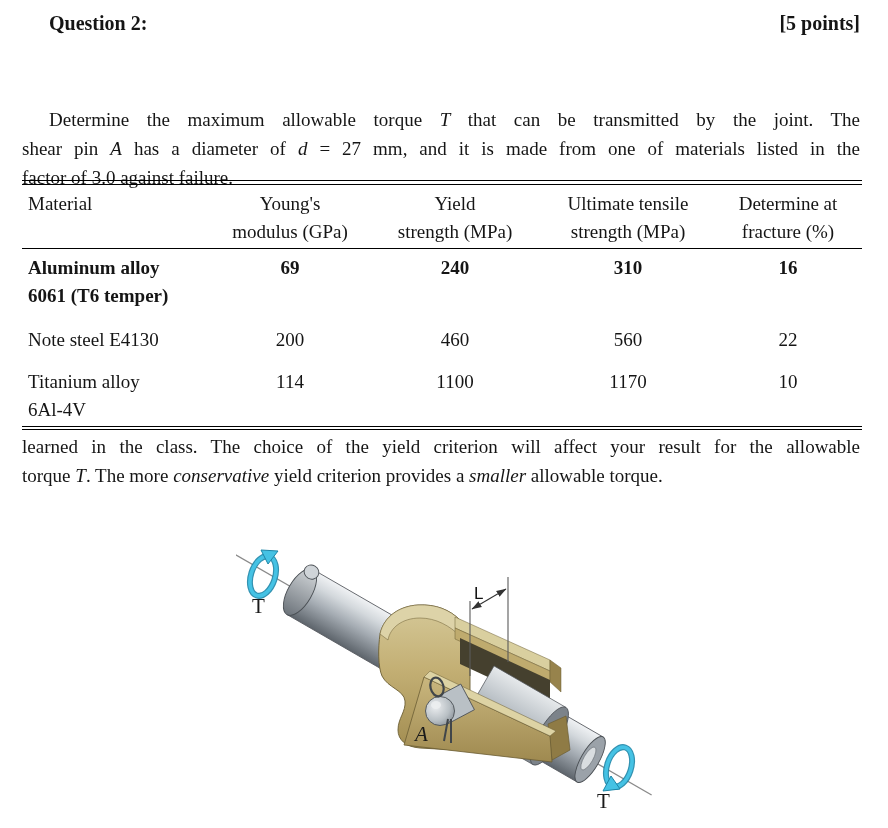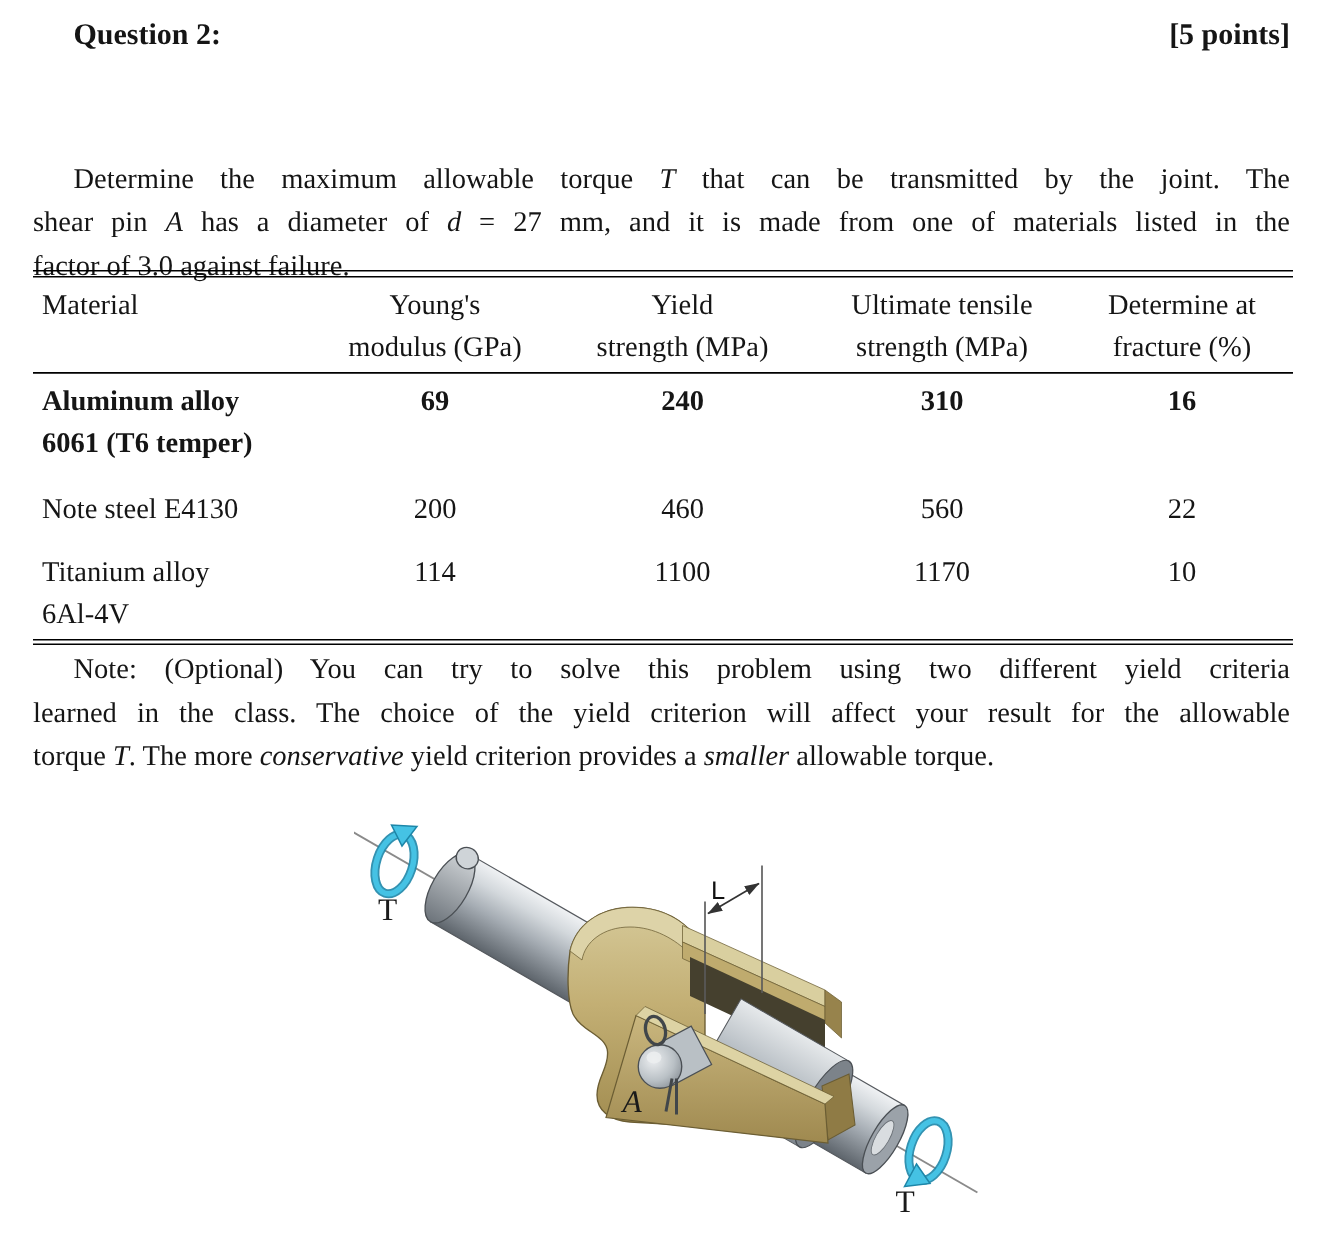--- a/index.html
+++ b/index.html
@@ -117,21 +117,20 @@
           <td class="c">1100</td>
           <td class="c">1170</td>
           <td class="c">10</td>
         </tr>
       </tbody>
     </table>
     <div class="dblrule"></div>
   </div>
 
   <div class="para notep">
-    <div class="jline first"><span>Note: (Optional) You can try to solve this problem using two different yield criteria</span></div>
     <div class="jline"><span>learned in the class. The choice of the yield criterion will affect your result for the allowable</span></div>
     <div class="jline last"><span>torque </span><span class="it">T</span><span>. The more </span><span class="it">conservative</span><span> yield criterion provides a </span><span class="it">smaller</span><span> allowable torque.</span></div>
   </div>
 
   <div class="figwrap">
   <svg width="430" height="270" viewBox="236 544 430 270" xmlns="http://www.w3.org/2000/svg">
     <defs>
       <linearGradient id="cylGrad" x1="0" y1="0" x2="0" y2="1">
         <stop offset="0" stop-color="#f0f2f4"></stop>
             <stop offset="0.25" stop-color="#d3d8dc"></stop>

